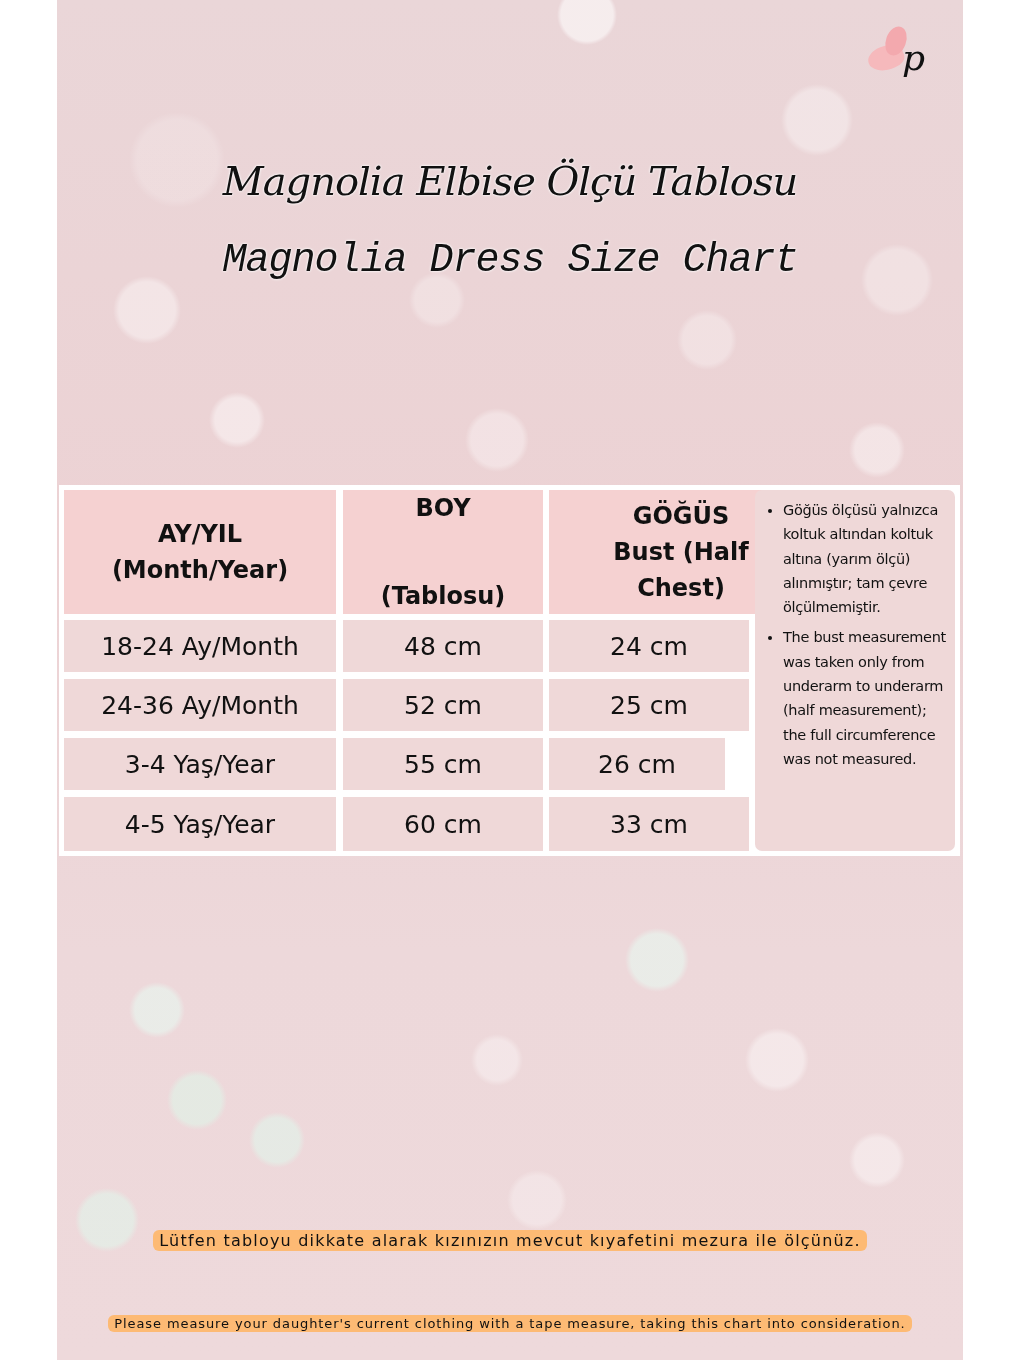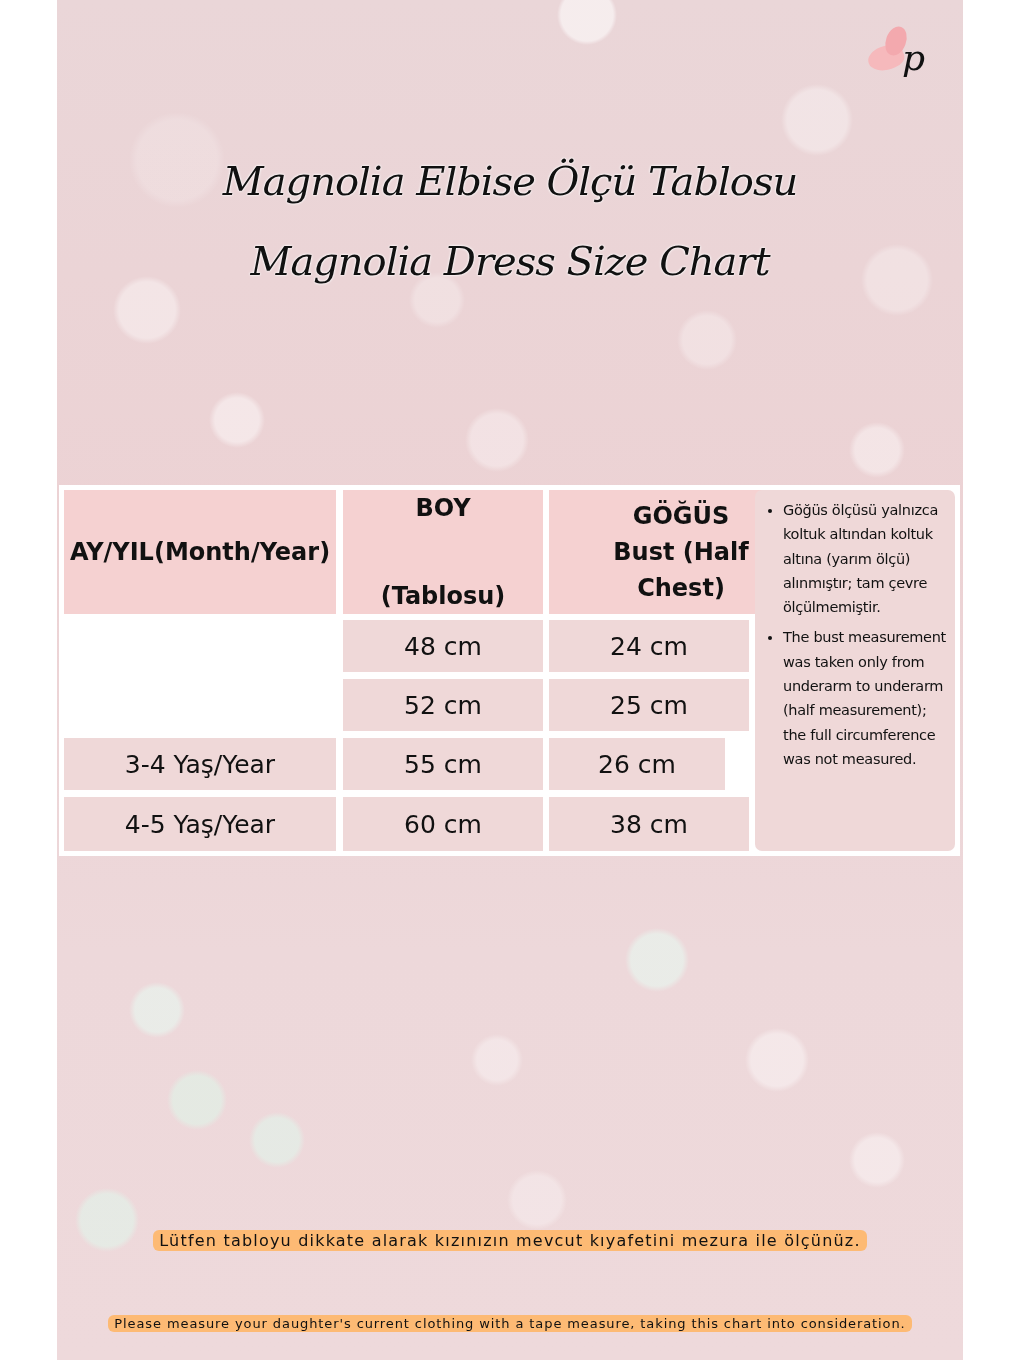--- a/index.html
+++ b/index.html
@@ -25,21 +25,21 @@
       radial-gradient(circle at 820px 1160px, rgba(255,255,255,0.4) 0 22px, transparent 28px),
       radial-gradient(circle at 50px 1220px, rgba(220,255,240,0.45) 0 26px, transparent 32px),
       radial-gradient(circle at 480px 1200px, rgba(255,255,255,0.3) 0 24px, transparent 30px),
       linear-gradient(180deg,#ead6d8 0%,#ecd2d4 40%,#edd8da 70%,#eed9db 100%);}
   .logo{position:absolute;left:862px;top:18px;width:72px;height:72px;}
   .logo .wing1{position:absolute;left:6px;top:28px;width:36px;height:24px;border-radius:50% 50% 40% 60%;background:#f6b9bc;transform:rotate(-20deg);}
   .logo .wing2{position:absolute;left:24px;top:8px;width:20px;height:30px;border-radius:50%;background:#f3a9ae;transform:rotate(20deg);}
   .logo .letter{position:absolute;left:40px;top:22px;font-family:"DejaVu Serif",serif;font-style:italic;font-size:36px;color:#111;line-height:1;}
   .title{position:absolute;left:0;width:1020px;text-align:center;font-family:"DejaVu Serif",serif;font-style:italic;font-size:40px;color:#111;letter-spacing:-1px;text-shadow:0 0 3px #fff,0 0 2px #fff;}
   .title1{top:158px;}
-  .title2{top:238px;}
+  .title2{top:238px;font-family:Liberation Mono, monospace;}
   .table{position:absolute;left:59px;top:485px;width:901px;height:371px;background:#ffffff;}
   .cell{position:absolute;display:flex;align-items:center;justify-content:center;text-align:center;color:#111;}
   .hcell{background:#f5d1d1;font-weight:bold;font-size:24px;line-height:36px;}
   .bcell{background:#efd8d8;font-size:25px;}
   .note{position:absolute;left:696px;top:5px;width:200px;height:361px;background:#efd8d8;border-radius:7px;}
   .note ul{margin:0;padding:8px 6px 0 28px;font-size:14.5px;line-height:24.3px;color:#111;letter-spacing:-0.3px;}
   .note li{margin:0 0 6px 0;}
   .footer{position:absolute;left:0;width:1020px;text-align:center;}
   .footer span{background:#fdba74;border-radius:6px;padding:1px 6px;color:#111;}
   .f1{top:1231px;font-size:16px;letter-spacing:1.2px;}
@@ -54,47 +54,49 @@
   <div class="wing1"></div>
   <div class="wing2"></div>
   <div class="letter">p</div>
 </div>
 
 <div class="title title1">Magnolia Elbise Ölçü Tablosu</div>
 <div class="title title2">Magnolia Dress Size Chart</div>
 
 <div class="table">
 
-  <div class="cell hcell" style="left:5px;top:5px;width:272px;height:124px;">
+  <div class="cell hcell" style="left:5px;top:5px;width:272px;height:124px;flex-direction:column;">
     <div>AY/YIL</div>
     <div>(Month/Year)</div>
   </div>
   <div class="cell hcell" style="left:284px;top:5px;width:200px;height:124px;flex-direction:column;justify-content:space-between;">
     <div>BOY</div>
     <div>(Tablosu)</div>
   </div>
   <div class="cell hcell" style="left:490px;top:5px;width:200px;height:124px;flex-direction:column;padding-left:32px;">
     <div>GÖĞÜS</div>
     <div>Bust (Half</div>
     <div>Chest)</div>
   </div>
 
+  <div class="cell bcell" style="left:5px;top:135px;width:272px;height:52px;">18-24 Ay/Month</div>
   <div class="cell bcell" style="left:284px;top:135px;width:200px;height:52px;">48 cm</div>
   <div class="cell bcell" style="left:490px;top:135px;width:200px;height:52px;">24 cm</div>
 
+  <div class="cell bcell" style="left:5px;top:194px;width:272px;height:52px;">24-36 Ay/Month</div>
   <div class="cell bcell" style="left:284px;top:194px;width:200px;height:52px;">52 cm</div>
   <div class="cell bcell" style="left:490px;top:194px;width:200px;height:52px;">25 cm</div>
 
   <div class="cell bcell" style="left:5px;top:253px;width:272px;height:52px;">3-4 Yaş/Year</div>
   <div class="cell bcell" style="left:284px;top:253px;width:200px;height:52px;">55 cm</div>
   <div class="cell bcell" style="left:490px;top:253px;width:176px;height:52px;">26 cm</div>
 
   <div class="cell bcell" style="left:5px;top:312px;width:272px;height:54px;">4-5 Yaş/Year</div>
   <div class="cell bcell" style="left:284px;top:312px;width:200px;height:54px;">60 cm</div>
-  <div class="cell bcell" style="left:490px;top:312px;width:200px;height:54px;">38 cm</div>
+  <div class="cell bcell" style="left:490px;top:312px;width:200px;height:54px;">33 cm</div>
 
   <div class="note">
     <ul>
       <li>Göğüs ölçüsü yalnızca koltuk altından koltuk altına (yarım ölçü) alınmıştır; tam çevre ölçülmemiştir.</li>
       <li>The bust measurement was taken only from underarm to underarm (half measurement); the full circumference was not measured.</li>
     </ul>
   </div>
 </div>
 
 <div class="footer f1"><span>Lütfen tabloyu dikkate alarak kızınızın mevcut kıyafetini mezura ile ölçünüz.</span></div>

